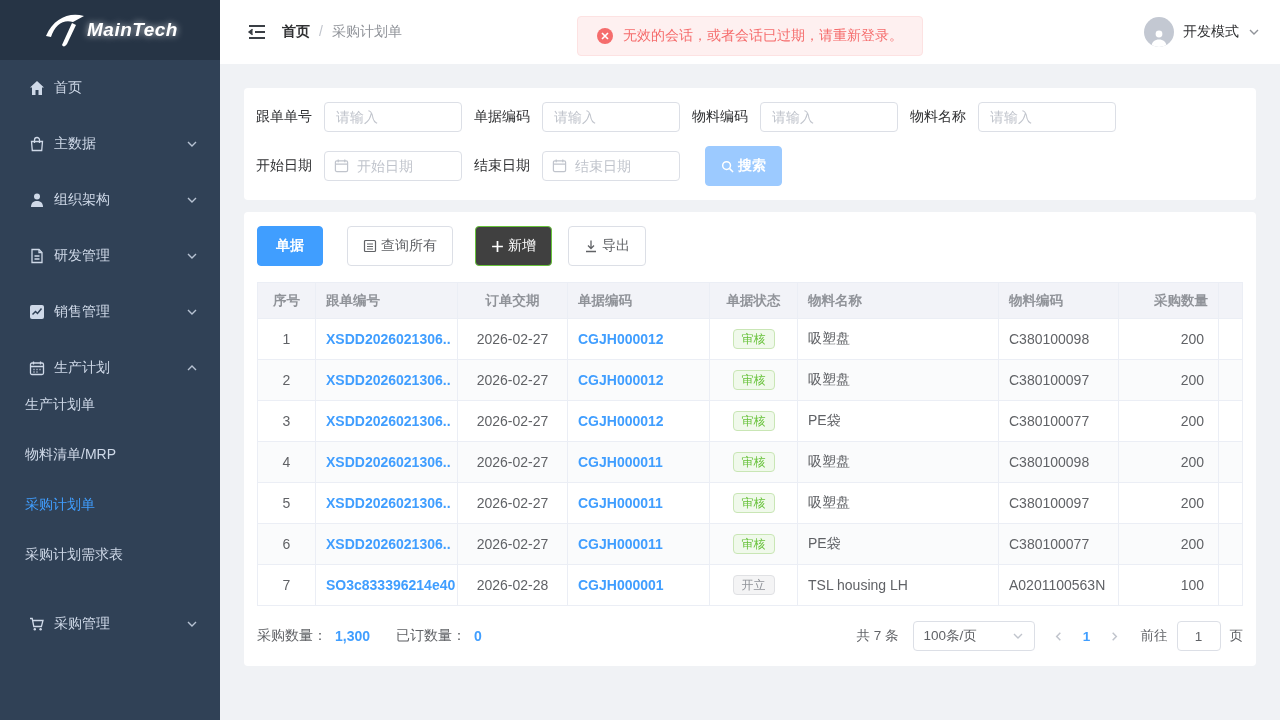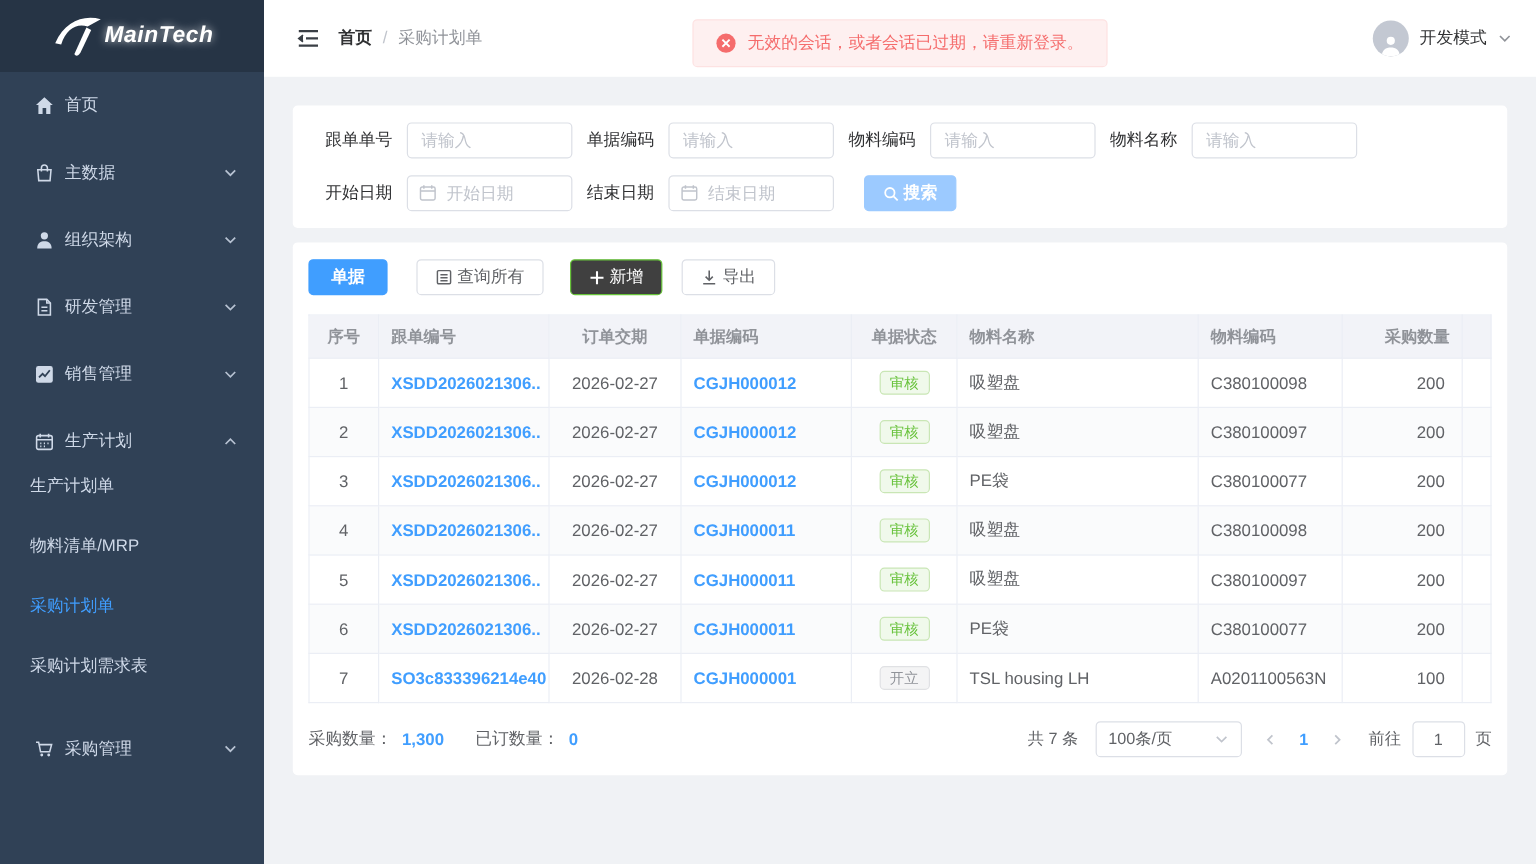--- a/index.html
+++ b/index.html
@@ -33,31 +33,31 @@
 
   
   .alert { position:absolute; top:16px; left:50%; transform:translateX(-50%); height:40px; background:#fef0f0; border:1px solid #fde2e2; border-radius:4px; display:flex; align-items:center; gap:10px; padding:0 19px; white-space:nowrap; z-index:20; }
   .alert-icon { width:16px; height:16px; border-radius:50%; background:#f56c6c; color:#fff; display:flex; align-items:center; justify-content:center; font-size:10px; line-height:1; }
   .alert-text { color:#f56c6c; }
 
   .content { padding:24px 24px 0; flex:1; }
   .card { background:#fff; border-radius:4px; }
 
   
-  .filter-card { padding:14px 27px; }
+  .filter-card { padding:14px 12px; }
   .f-row { display:flex; align-items:center; }
   .f-row + .f-row { margin-top:14px; }
   .f-group { display:flex; align-items:center; margin-right:12px; }
   .f-label { color:#303133; margin-right:12px; white-space:nowrap; }
   .f-input { width:138px; height:30px; border:1px solid #dcdfe6; border-radius:4px; padding:0 11px; font-size:14px; color:#606266; font-family:inherit; outline:none; }
   .f-input::placeholder { color:#c0c4cc; }
   .date-wrap { position:relative; }
   .date-wrap .f-input { padding-left:32px; }
   .date-ico { position:absolute; left:10px; top:7px; width:15px; height:15px; color:#c0c4cc; pointer-events:none; }
-  .btn { height:30px; border-radius:4px; border:1px solid transparent; display:inline-flex; align-items:center; justify-content:center; gap:4px; font-size:14px; cursor:pointer; font-family:inherit; white-space:nowrap; }
+  .btn { height:40px; border-radius:4px; border:1px solid transparent; display:inline-flex; align-items:center; justify-content:center; gap:4px; font-size:14px; cursor:pointer; font-family:inherit; white-space:nowrap; }
   .btn-search { background:#9ccaff; border-color:#9ccaff; color:#fff; padding:0 15px; font-weight:bold; margin-left:13px; }
   .btn-search svg { width:13px; height:13px; }
 
   
   .table-card { margin-top:12px; padding:14px 13px; }
   .toolbar { display:flex; align-items:center; }
   .btn-primary { background:#409eff; border-color:#409eff; color:#fff; padding:0 18px; font-weight:bold; }
   .btn-plain { background:#fff; border-color:#dcdfe6; color:#606266; padding:0 15px; }
   .btn-plain svg { width:14px; height:14px; color:#606266; }
   .btn-success { background:#404040; border-color:#67c23a; color:#fff; padding:0 15px; font-weight:normal; }

